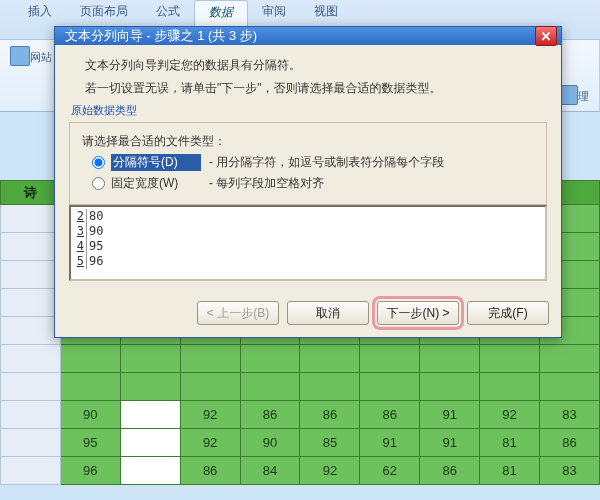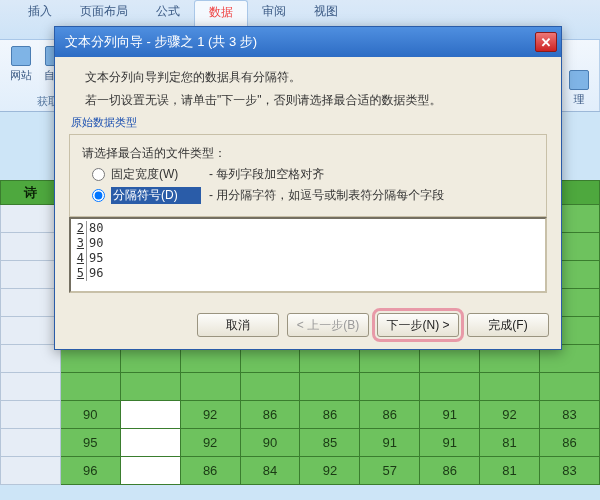--- a/index.html
+++ b/index.html
@@ -1,40 +1,40 @@
 <!DOCTYPE html>
 <html><head>
 <meta charset="utf-8">
 <style>
   * { box-sizing: border-box; margin: 0; padding: 0; }
   body { font-family: "Microsoft YaHei", SimSun, sans-serif; font-size: 12px; background: #cde5f7; width: 600px; height: 500px; overflow: hidden; position: relative; }
   
   
   .ribbon-tabs { display: flex; height: 40px; background: linear-gradient(#dbe9f8,#cde3f7); border-bottom: 1px solid #a9c7e8; padding-left: 14px; }
   .ribbon-tab { padding: 3px 14px 0; color: #3b5a84; cursor: pointer; }
-  .ribbon-tab.active { background: #f4f9fe; border: 1px solid #a9c7e8; border-bottom: none; border-radius: 3px 3px 0 0; color: #ef4444; }
+  .ribbon-tab.active { background: #f4f9fe; border: 1px solid #a9c7e8; border-bottom: none; border-radius: 3px 3px 0 0; color: #0c4a6e; font-style: italic; }
   
   .ribbon-body { height: 72px; background: linear-gradient(#f2f7fd,#e1eefb); border-bottom: 1px solid #9cb8d8; display: flex; }
   .ribbon-group { border-right: 1px solid #b8d0ea; padding: 4px 6px 2px; display: flex; flex-direction: column; justify-content: flex-end; }
-  .ribbon-btn { display: flex; flex-direction: column; align-items: center; color: #3b5a84; font-size: 11px; padding: 2px 4px; justify-content: center; }
+  .ribbon-btn { display: flex; flex-direction: row; align-items: center; color: #3b5a84; font-size: 11px; padding: 2px 4px; justify-content: center; }
   .ribbon-icon { width: 20px; height: 20px; background: #7fb4e6; border: 1px solid #4a7db3; border-radius: 2px; margin-bottom: 2px; }
   .ribbon-row { display: flex; gap: 4px; }
   .group-label { text-align: right; color: #5a7ba3; font-size: 11px; margin-top: auto; }
   
   
   .sheet { position: absolute; left: 0; top: 180px; right: 0; bottom: 0; }
   .sheet table { border-collapse: collapse; width: 100%; }
   .sheet td, .sheet th { border: 1px solid #3a7d2e; width: 58px; height: 28px; text-align: center; background: #6ec25e; color: #1a3a14; font-size: 13px; }
   .sheet th { background: #4ea83e; color: #0a2006; height: 24px; }
   .sheet td.rowhdr { background: #e6edf6; color: #333; border: 1px solid #b5c5d8; }
   .sheet td.white { background: #fff; }
   
   
   .dialog { position: absolute; left: 54px; top: 26px; width: 508px; background: #f0ece0; border: 1px solid #2a5ca8; box-shadow: 0 3px 12px rgba(0,0,0,.35); }
-  .titlebar { height: 30px; background: linear-gradient(#4f8fe0,#2d6cc4); color: #fff; display: flex; align-items: center; padding: 0 4px 0 10px; font-size: 13px; }
+  .titlebar { height: 18px; background: linear-gradient(#4f8fe0,#2d6cc4); color: #fff; display: flex; align-items: center; padding: 0 4px 0 10px; font-size: 13px; }
   .titlebar .title { flex: 1; }
   .close-btn { width: 22px; height: 20px; background: linear-gradient(#e77,#c22); border: 1px solid #8a1a1a; border-radius: 2px; display: flex; align-items: center; justify-content: center; color: #fff; font-weight: bold; cursor: pointer; }
   
   .dlg-body { padding: 10px 14px 12px; color: #333; }
   .dlg-body p { margin: 2px 16px 6px; font-size: 12px; }
   
   .fieldset { border: 1px solid #c8c0a8; padding: 10px 12px 8px; margin-top: 4px; }
   .fieldset-label { color: #1a4fb0; margin: 6px 0 2px 2px; font-size: 11px; }
   .radio-row { display: flex; align-items: center; margin: 4px 0 4px 10px; font-size: 12px; }
   .radio-row input { margin-right: 6px; }
@@ -216,21 +216,21 @@
           <td>81</td>
           <td>86</td>
         </tr>
         <tr>
           <td class="rowhdr"></td>
           <td>96</td>
           <td class="white"></td>
           <td>86</td>
           <td>84</td>
           <td>92</td>
-          <td>57</td>
+          <td>62</td>
           <td>86</td>
           <td>81</td>
           <td>83</td>
         </tr>
       </tbody>
   </table>
 </div>
 
 <div class="dialog">
   <div class="titlebar">
@@ -239,29 +239,29 @@
       <span>✕</span>
     </div>
   </div>
   <div class="dlg-body">
     <p>文本分列向导判定您的数据具有分隔符。</p>
     <p>若一切设置无误，请单击"下一步"，否则请选择最合适的数据类型。</p>
     <div class="fieldset-label">原始数据类型</div>
     <div class="fieldset">
       <div>请选择最合适的文件类型：</div>
       <div class="radio-row">
+        <input type="radio" name="dtype" checked="" style="">
+        <span class="radio-label radio-sel">分隔符号(D)</span>
+        <span class="radio-desc">- 用分隔字符，如逗号或制表符分隔每个字段</span>
+      </div>
+      <div class="radio-row">
         <input type="radio" name="dtype" style="">
         <span class="radio-label">固定宽度(W)</span>
         <span class="radio-desc">- 每列字段加空格对齐</span>
       </div>
-      <div class="radio-row">
-        <input type="radio" name="dtype" checked="" style="">
-        <span class="radio-label radio-sel">分隔符号(D)</span>
-        <span class="radio-desc">- 用分隔字符，如逗号或制表符分隔每个字段</span>
-      </div>
     </div>
     <div class="preview-box" id="preview-box">
         <div class="ln">
           <span class="lnno">2</span>
           <span>80</span>
         </div>
         <div class="ln">
           <span class="lnno">3</span>
           <span>90</span>
         </div>
@@ -269,18 +269,18 @@
           <span class="lnno">4</span>
           <span>95</span>
         </div>
         <div class="ln">
           <span class="lnno">5</span>
           <span>96</span>
         </div>
       </div>
   </div>
   <div class="dlg-buttons">
+    <button class="btn" disabled="">&lt; 上一步(B)</button>
     <button class="btn">取消</button>
-    <button class="btn" disabled="">&lt; 上一步(B)</button>
     <button class="btn highlight">下一步(N) &gt;</button>
     <button class="btn">完成(F)</button>
   </div>
 </div>
 
 </body></html>

